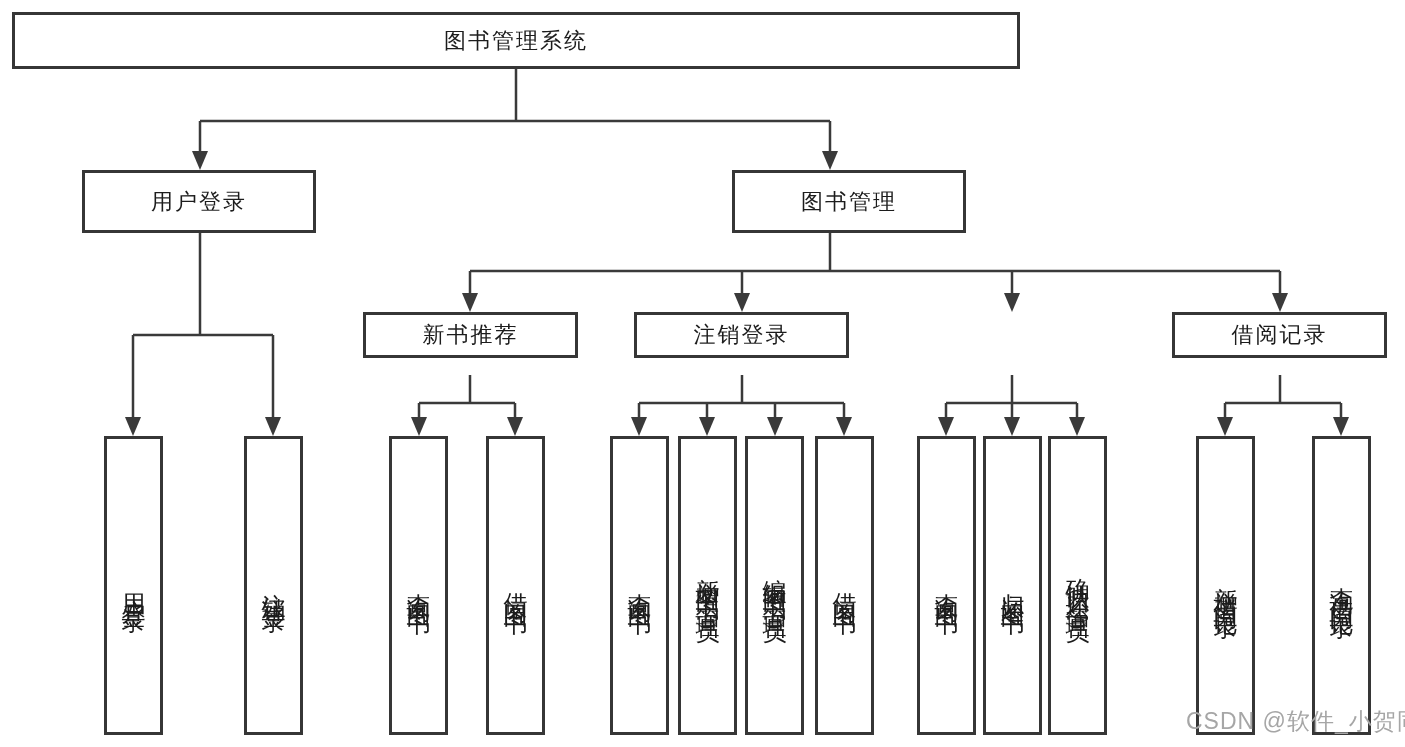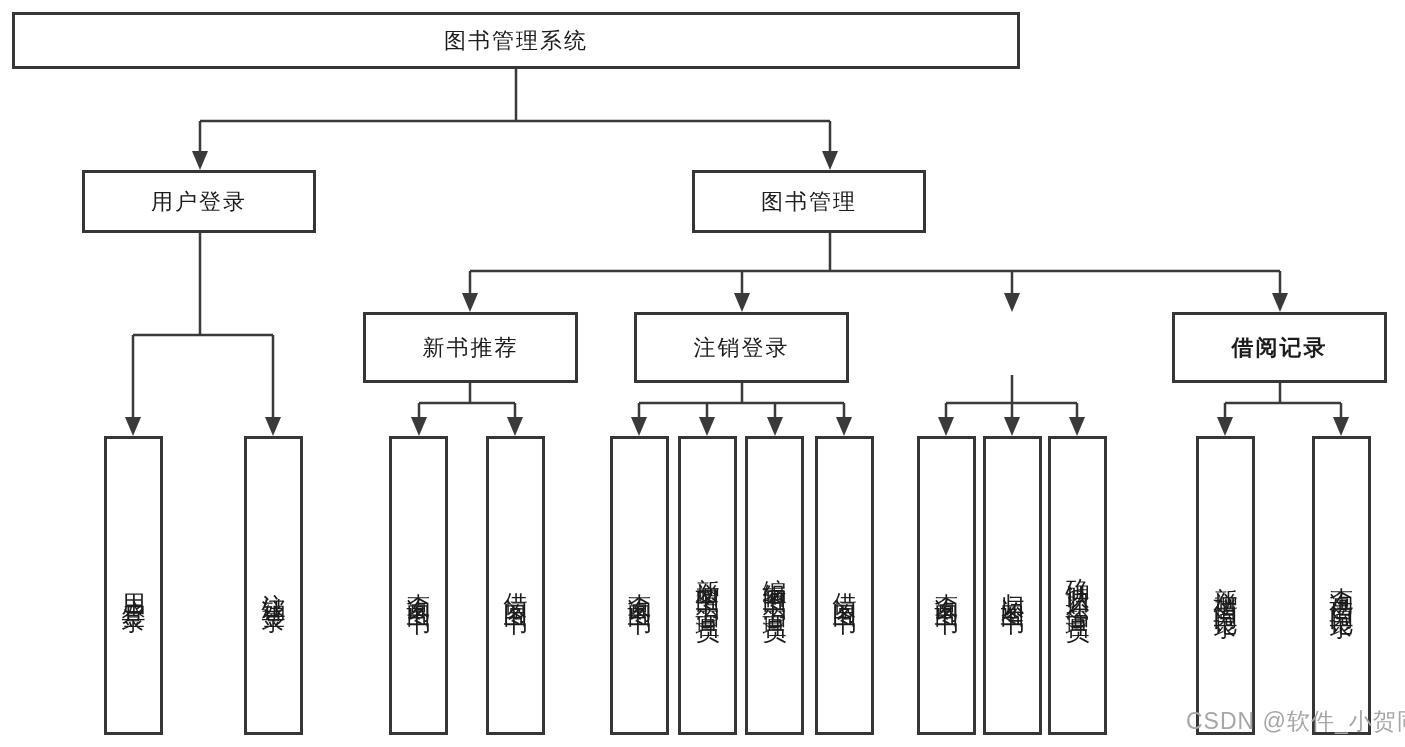--- a/index.html
+++ b/index.html
@@ -9,21 +9,21 @@
     padding-left:48px;
   }
   svg.connectors{position:absolute;left:0;top:0;z-index:1;}
   .node{
     position:absolute;box-sizing:border-box;border:3px solid #363636;background:#fff;
     display:flex;align-items:center;justify-content:center;z-index:2;
     font-size:22px;color:#1c1c1c;letter-spacing:2px;white-space:nowrap;
   }
   .node.root{left:12px;top:12px;width:1008px;height:57px;}
   .node.lvl2{top:170px;width:234px;height:63px;}
-  .node.lvl3{top:312px;width:215px;height:71px;}
+  .node.lvl3{top:312px;width:215px;height:46px;}
   .leaf{
     position:absolute;top:436px;width:59px;height:299px;box-sizing:border-box;
     border:3px solid #363636;background:#fff;display:flex;align-items:center;justify-content:center;z-index:2;
   }
   .leaf .vtext{
     writing-mode:vertical-rl;line-height:1;font-size:24px;letter-spacing:6px;color:#1c1c1c;
   }
   .watermark{
     position:absolute;left:1186px;top:706px;z-index:5;
     font-size:23px;color:#a6a6a6;letter-spacing:1px;white-space:nowrap;
@@ -74,31 +74,31 @@
     </g>
   </svg>
 
   <div class="node root">
     <span>图书管理系统</span>
   </div>
 
   <div class="node lvl2" style="left:82px;">
     <span>用户登录</span>
   </div>
-  <div class="node lvl2" style="left:692px;">
+  <div class="node lvl2" style="left:732px;">
     <span>图书管理</span>
   </div>
 
   <div class="node lvl3" style="left:363px;">
     <span>新书推荐</span>
   </div>
   <div class="node lvl3" style="left:634px;">
     <span>注销登录</span>
   </div>
-  <div class="node lvl3" style="left:1172px;font-weight:bold;">
+  <div class="node lvl3" style="left:1172px;">
     <span>借阅记录</span>
   </div>
 
   <div class="leaf" style="left:104px;">
     <span class="vtext">用户登录</span>
   </div>
   <div class="leaf" style="left:244px;">
     <span class="vtext">注销登录</span>
   </div>
 

